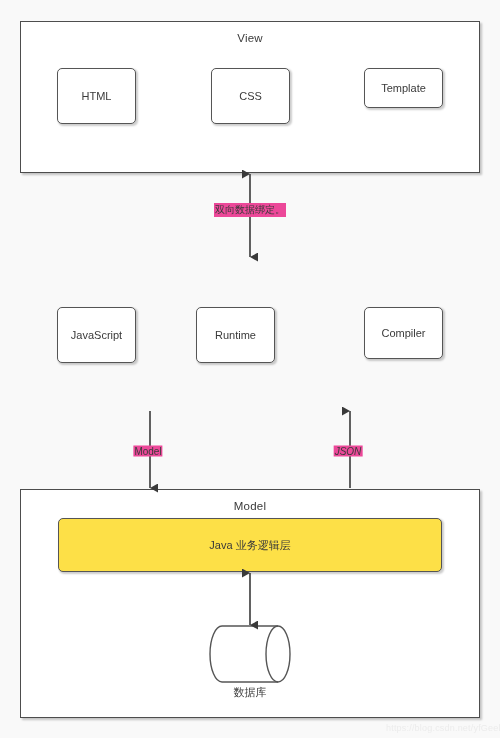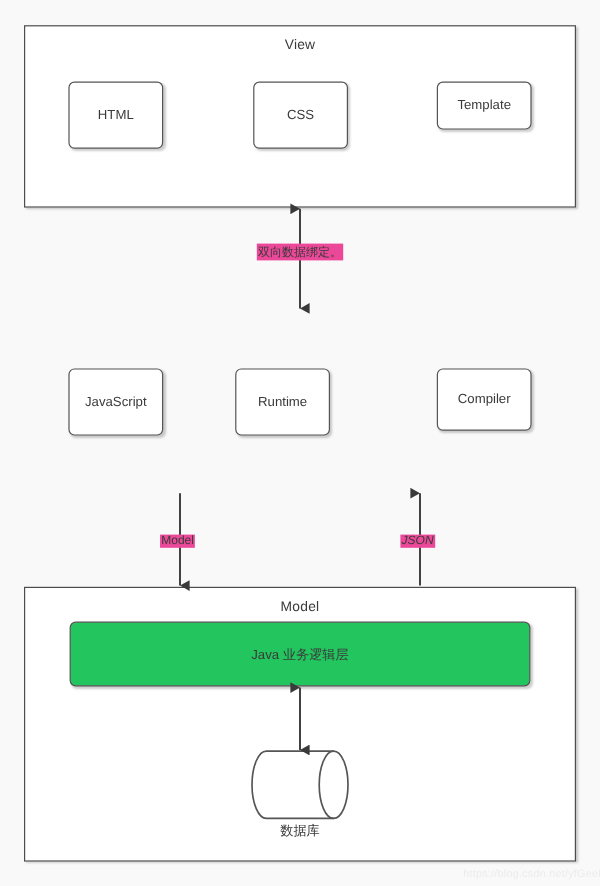--- a/index.html
+++ b/index.html
@@ -50,21 +50,21 @@
     align-items: center;
     justify-content: center;
     font-size: 11px;
     color: #3a3a3a;
     box-shadow: 1.5px 1.5px 2px rgba(0,0,0,0.20);
   }
 
   
   .wide-node {
     position: absolute;
-    background: #22c55e;
+    background: #fde047;
     border: 1.4px solid #555555;
     border-radius: 5px;
     box-sizing: border-box;
     display: flex;
     align-items: center;
     justify-content: center;
     font-size: 11px;
     color: #3a3a3a;
     box-shadow: 1.5px 1.5px 2px rgba(0,0,0,0.20);
   }

